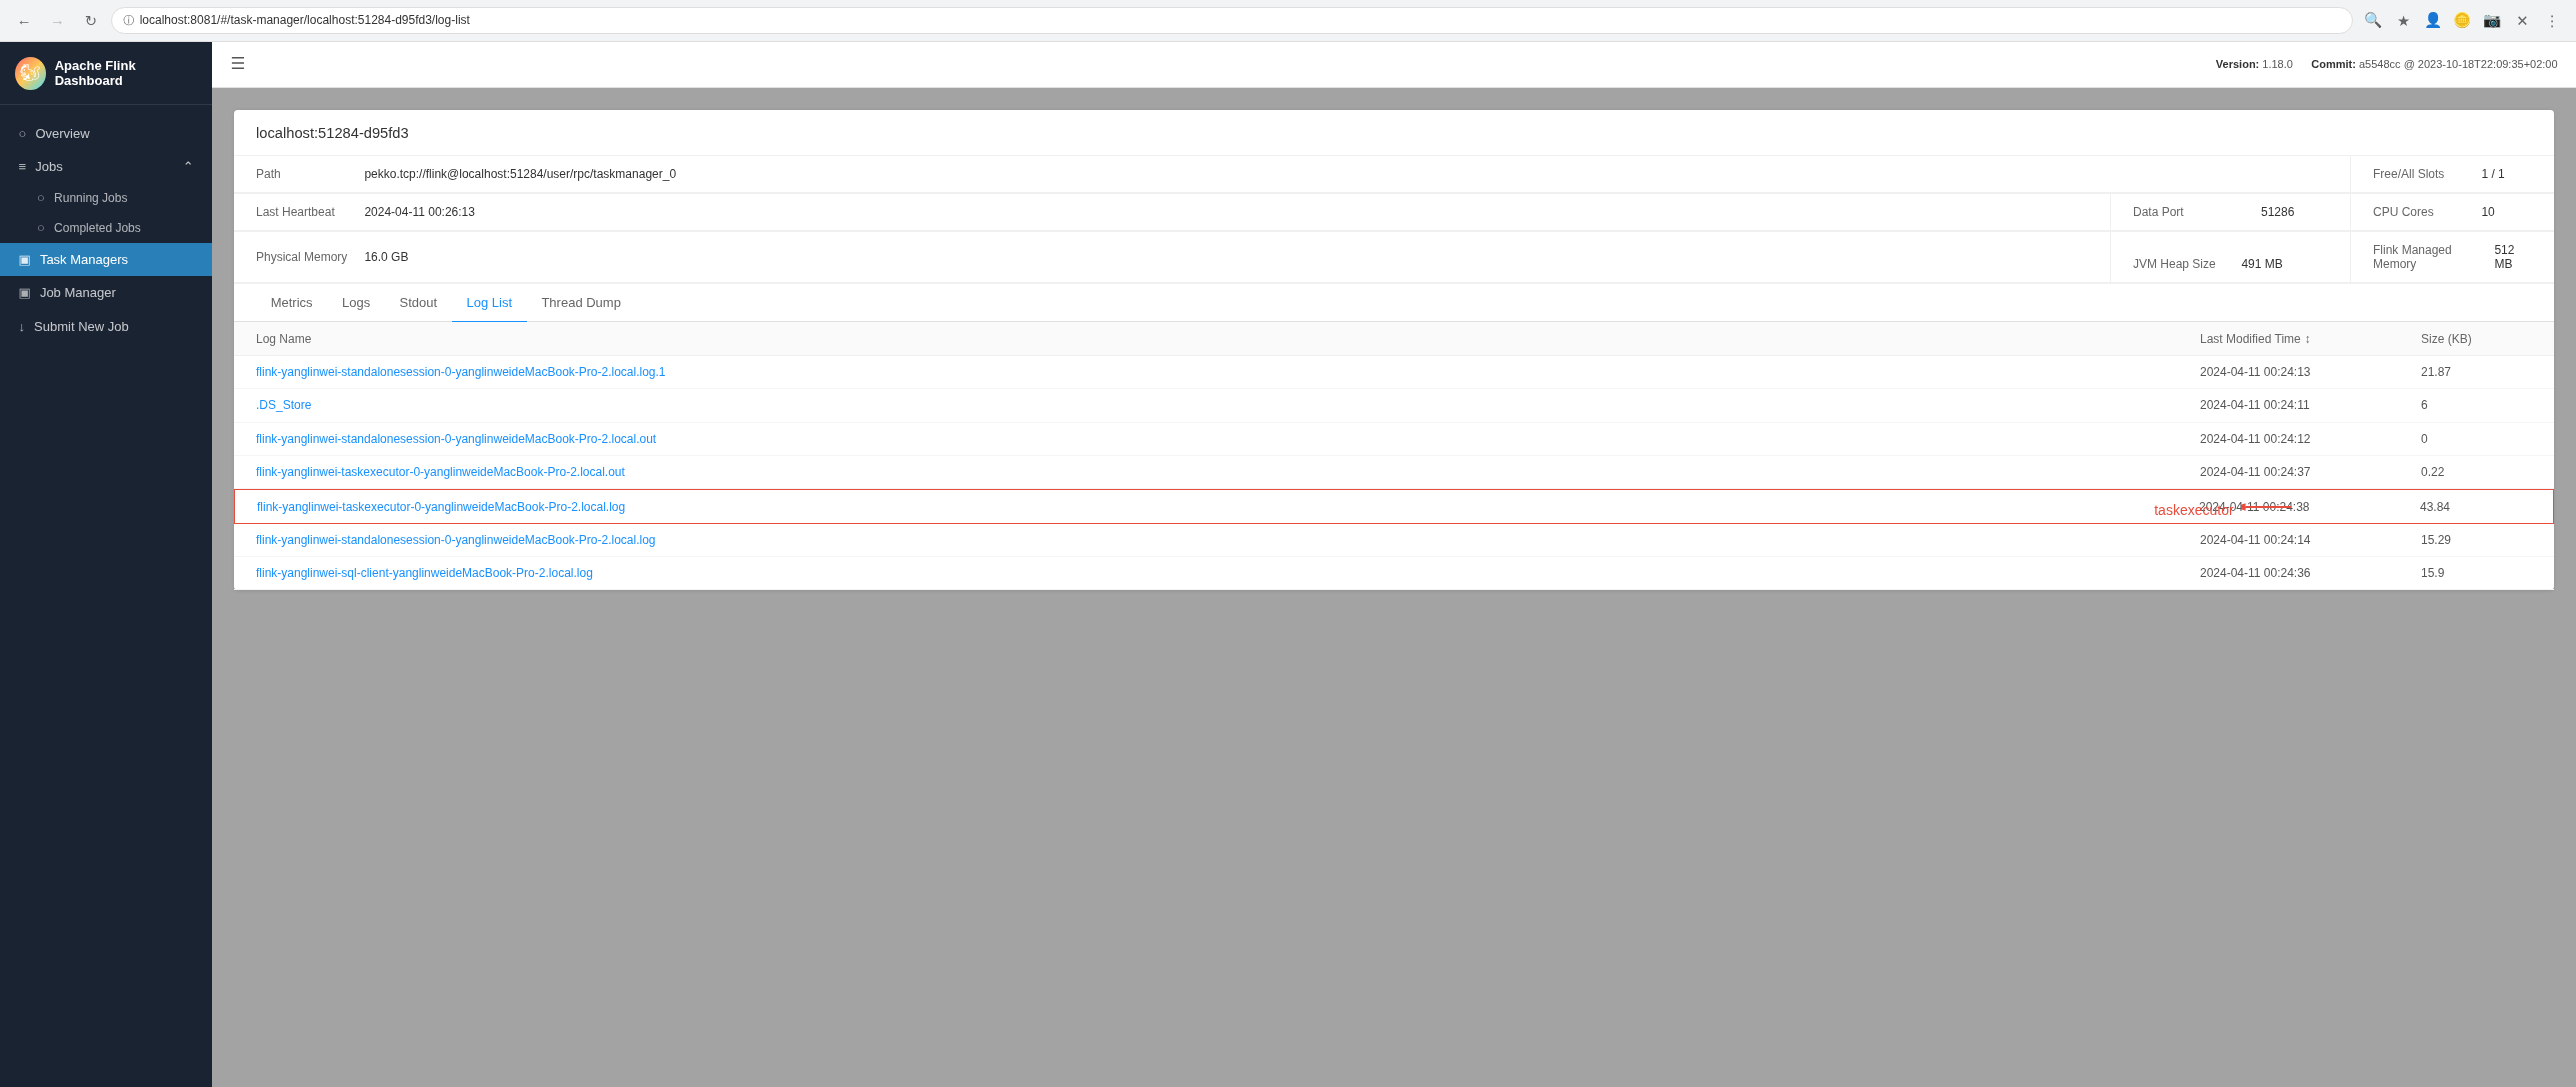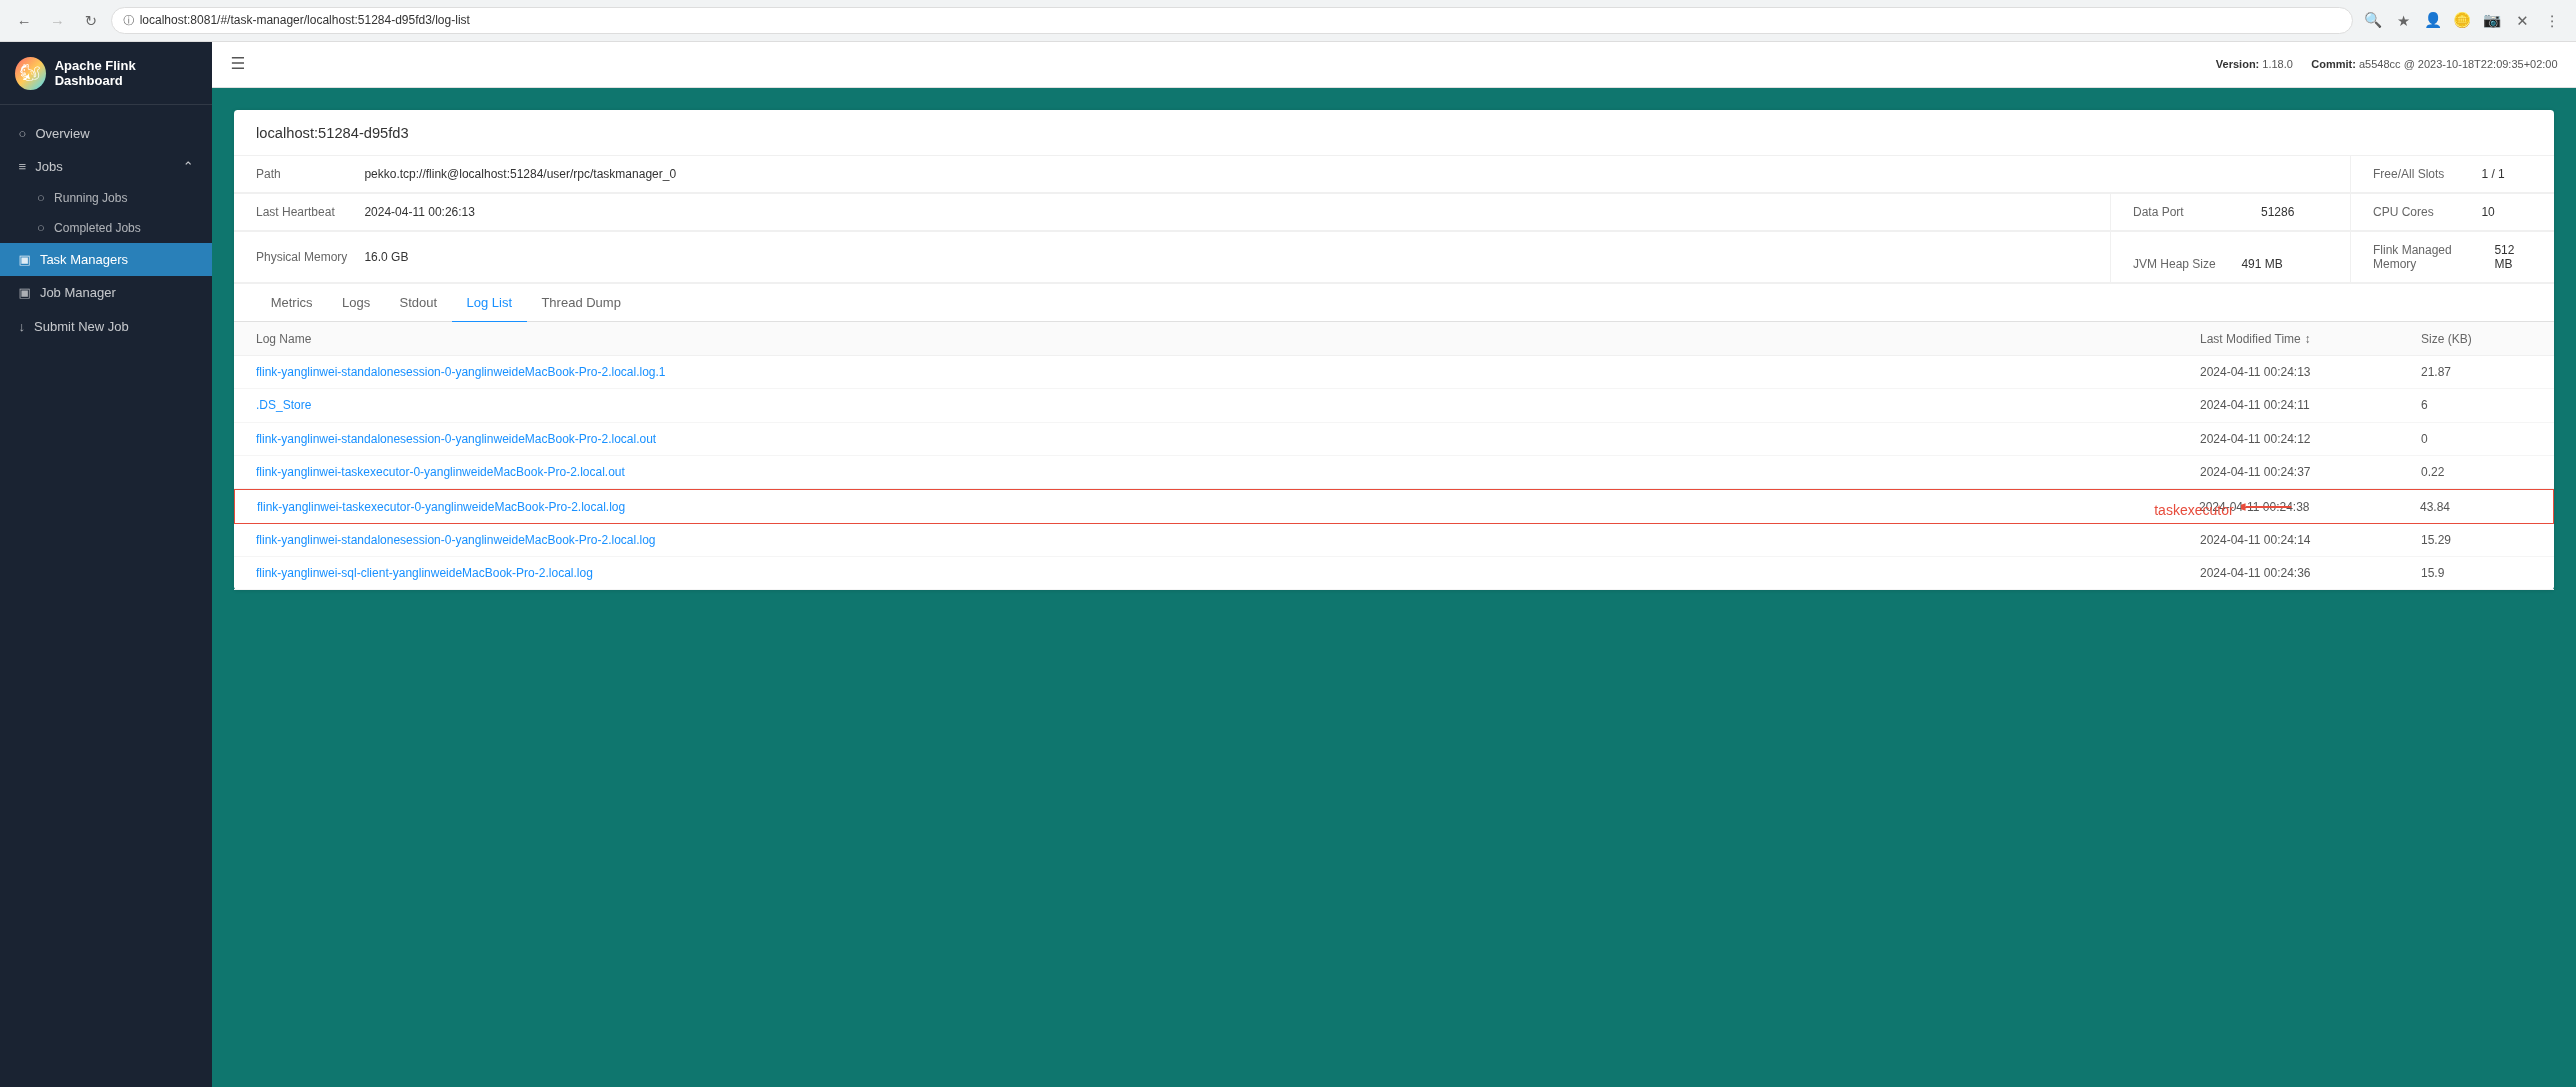--- a/index.html
+++ b/index.html
@@ -31,21 +31,21 @@
     .sidebar-item-icon { font-size: 13px; opacity: 0.85; }
 
     
     .topbar { background: white; border-bottom: 0.9px solid #e0e0e0; padding: 0 18.4px; height: 46px; display: flex; align-items: center; justify-content: space-between; }
     .topbar-left { display: flex; align-items: center; gap: 11px; }
     .topbar-menu-btn { background: none; border: none; cursor: pointer; color: #555; font-size: 16.6px; }
     .topbar-right { font-size: 11px; color: #555; display: flex; gap: 18.4px; }
     .topbar-right strong { color: #333; }
 
     
-    .main { flex: 1; overflow-y: auto; padding: 22px; background: #0f766e; }
+    .main { flex: 1; overflow-y: auto; padding: 22px; background: #a3a3a3; }
 
     
     .content-card { background: white; border-radius: 3.7px; box-shadow: 0 0.9px 3.7px rgba(0,0,0,0.1); }
     .card-header { padding: 14.7px 22px; border-bottom: 0.9px solid #f0f0f0; }
     .card-title { font-size: 14.7px; font-weight: 500; color: #333; }
     .info-cell { padding: 11px 22px; border-right: 0.9px solid #f0f0f0; display: flex; align-items: center; gap: 7.4px; border-bottom: 0.9px solid #f0f0f0; }
     .info-cell:last-child { border-right: none; }
     .info-label { font-size: 12px; color: #666; min-width: 101px; }
     .info-value { font-size: 12px; color: #333; }
 

